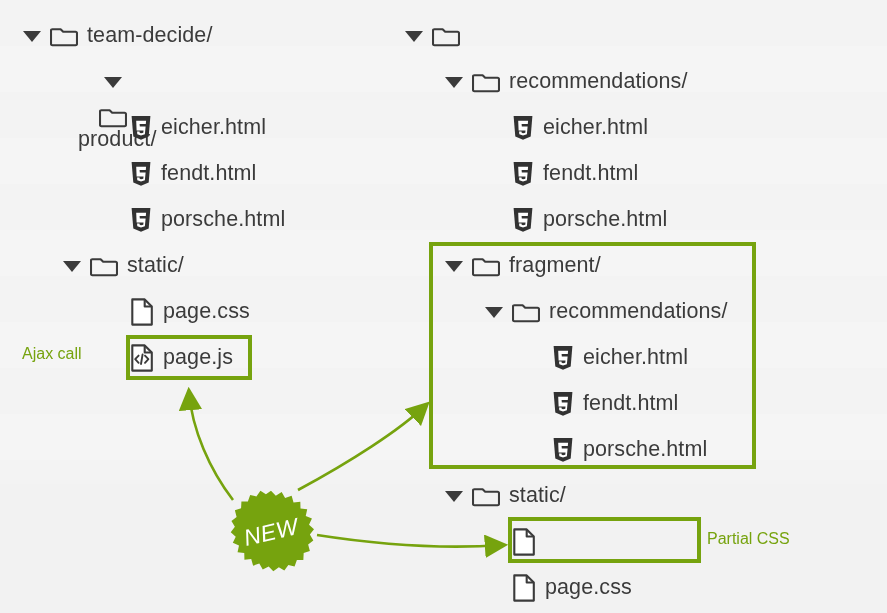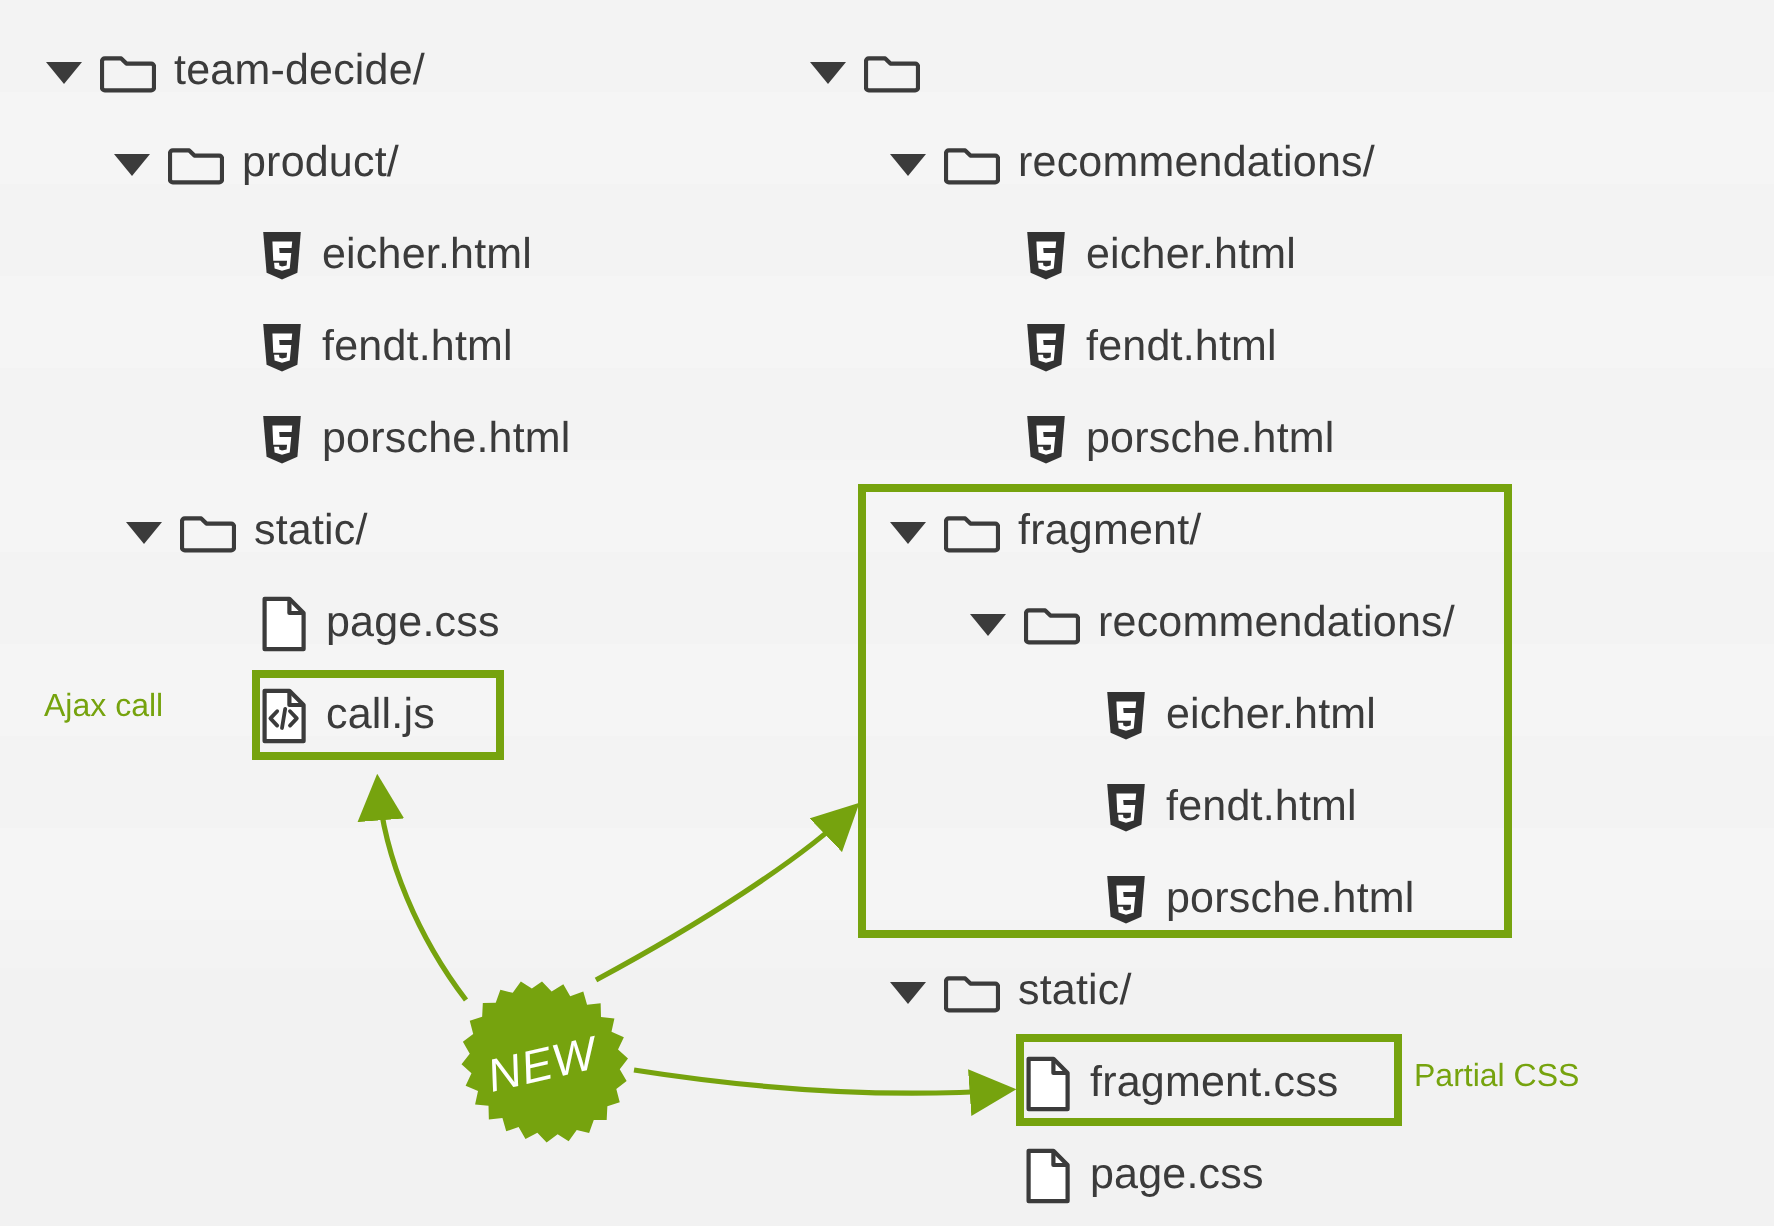--- a/index.html
+++ b/index.html
@@ -100,21 +100,21 @@
   <div id="left-tree">
       <div class="row" style="left: 22px; top: 13px;">
         <span class="caret">
           <i></i>
         </span>
         <svg class="ic" width="28" height="24" viewBox="0 0 28 24">
           <path d="M2.4,5.2 h8.2 l2.6,2.6 h12.4 a1.4,1.4 0 0 1 1.4,1.4 v10.6 a1.4,1.4 0 0 1 -1.4,1.4 h-23.2 a1.4,1.4 0 0 1 -1.4,-1.4 v-13.2 a1.4,1.4 0 0 1 1.4,-1.4 z" fill="none" stroke="#3b3b3b" stroke-width="2.1" stroke-linejoin="round"></path>
         </svg>
         <span class="label">team-decide/</span>
       </div>
-      <div class="row" style="left: 56px; top: 59px;">
+      <div class="row" style="left: 78px; top: 59px; flex-direction: column;">
         <span class="caret">
           <i></i>
         </span>
         <svg class="ic" width="28" height="24" viewBox="0 0 28 24">
           <path d="M2.4,5.2 h8.2 l2.6,2.6 h12.4 a1.4,1.4 0 0 1 1.4,1.4 v10.6 a1.4,1.4 0 0 1 -1.4,1.4 h-23.2 a1.4,1.4 0 0 1 -1.4,-1.4 v-13.2 a1.4,1.4 0 0 1 1.4,-1.4 z" fill="none" stroke="#3b3b3b" stroke-width="2.1" stroke-linejoin="round"></path>
         </svg>
         <span class="label">product/</span>
       </div>
       <div class="row" style="left: 102px; top: 105px;">
         <span class="caret-spacer"></span>
@@ -159,21 +159,21 @@
       </div>
       <div class="row" style="left: 102px; top: 335px;">
         <span class="caret-spacer"></span>
         <svg class="ic" width="24" height="28" viewBox="0 0 24 28">
           <path d="M2.3,1.4 h12.4 l7.1,7.1 v18.1 h-19.5 z" fill="#ffffff" stroke="#3b3b3b" stroke-width="2.1" stroke-linejoin="round"></path>
           <path d="M14.7,1.4 v7.1 h7.1" fill="none" stroke="#3b3b3b" stroke-width="2.1" stroke-linejoin="round"></path>
           <path d="M8.6,11.6 L5.2,15.2 L8.6,18.8" fill="none" stroke="#3b3b3b" stroke-width="1.9" stroke-linecap="round" stroke-linejoin="round"></path>
           <path d="M15.0,11.6 L18.4,15.2 L15.0,18.8" fill="none" stroke="#3b3b3b" stroke-width="1.9" stroke-linecap="round" stroke-linejoin="round"></path>
           <path d="M12.6,10.4 L11.0,20.0" fill="none" stroke="#3b3b3b" stroke-width="1.9" stroke-linecap="round"></path>
         </svg>
-        <span class="label">call.js</span>
+        <span class="label">page.js</span>
       </div>
     </div>
 
   <div id="right-tree">
       <div class="row" style="left: 404px; top: 13px;">
         <span class="caret">
           <i></i>
         </span>
         <svg class="ic" width="28" height="24" viewBox="0 0 28 24">
           <path d="M2.4,5.2 h8.2 l2.6,2.6 h12.4 a1.4,1.4 0 0 1 1.4,1.4 v10.6 a1.4,1.4 0 0 1 -1.4,1.4 h-23.2 a1.4,1.4 0 0 1 -1.4,-1.4 v-13.2 a1.4,1.4 0 0 1 1.4,-1.4 z" fill="none" stroke="#3b3b3b" stroke-width="2.1" stroke-linejoin="round"></path>
@@ -262,21 +262,20 @@
           <path d="M2.4,5.2 h8.2 l2.6,2.6 h12.4 a1.4,1.4 0 0 1 1.4,1.4 v10.6 a1.4,1.4 0 0 1 -1.4,1.4 h-23.2 a1.4,1.4 0 0 1 -1.4,-1.4 v-13.2 a1.4,1.4 0 0 1 1.4,-1.4 z" fill="none" stroke="#3b3b3b" stroke-width="2.1" stroke-linejoin="round"></path>
         </svg>
         <span class="label">static/</span>
       </div>
       <div class="row" style="left: 484px; top: 519px;">
         <span class="caret-spacer"></span>
         <svg class="ic" width="24" height="28" viewBox="0 0 24 28">
           <path d="M2.3,1.4 h12.4 l7.1,7.1 v18.1 h-19.5 z" fill="#ffffff" stroke="#3b3b3b" stroke-width="2.1" stroke-linejoin="round"></path>
           <path d="M14.7,1.4 v7.1 h7.1" fill="none" stroke="#3b3b3b" stroke-width="2.1" stroke-linejoin="round"></path>
         </svg>
-        <span class="label">fragment.css</span>
       </div>
       <div class="row" style="left: 484px; top: 565px;">
         <span class="caret-spacer"></span>
         <svg class="ic" width="24" height="28" viewBox="0 0 24 28">
           <path d="M2.3,1.4 h12.4 l7.1,7.1 v18.1 h-19.5 z" fill="#ffffff" stroke="#3b3b3b" stroke-width="2.1" stroke-linejoin="round"></path>
           <path d="M14.7,1.4 v7.1 h7.1" fill="none" stroke="#3b3b3b" stroke-width="2.1" stroke-linejoin="round"></path>
         </svg>
         <span class="label">page.css</span>
       </div>
     </div>

